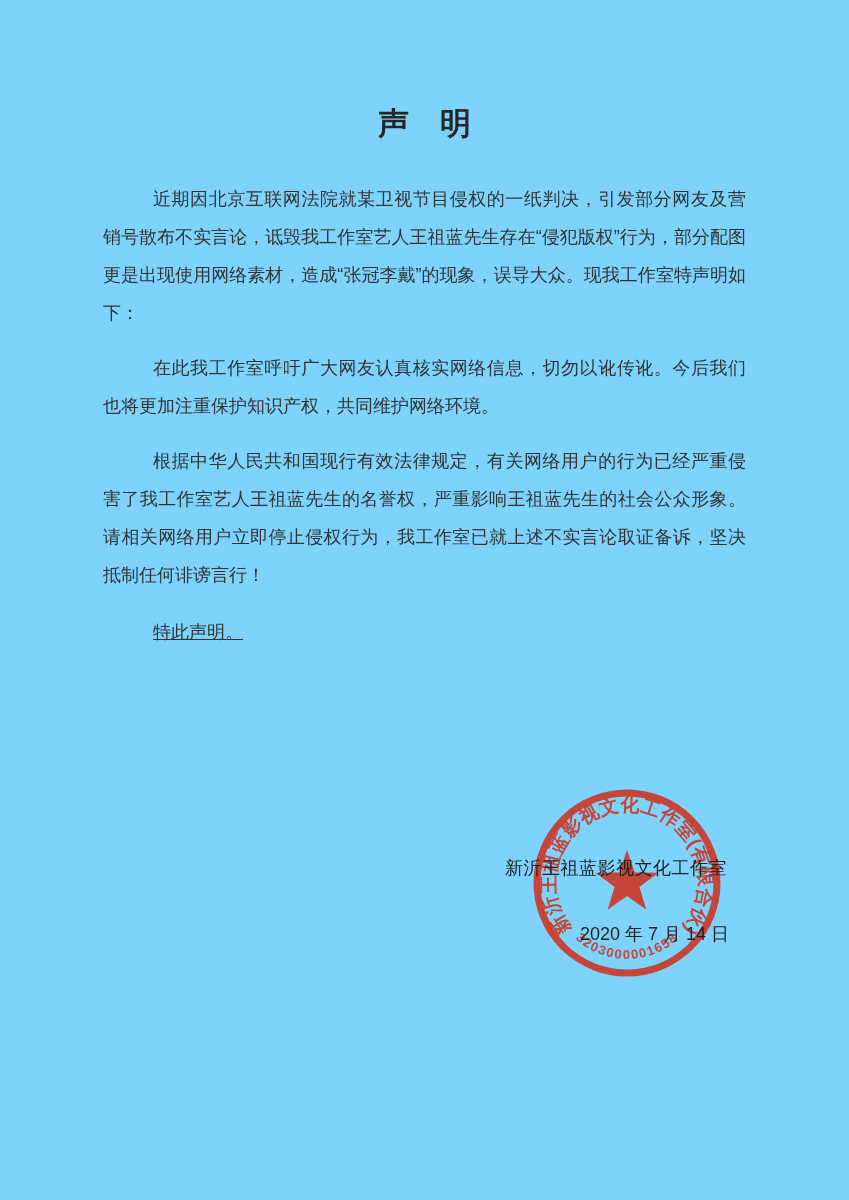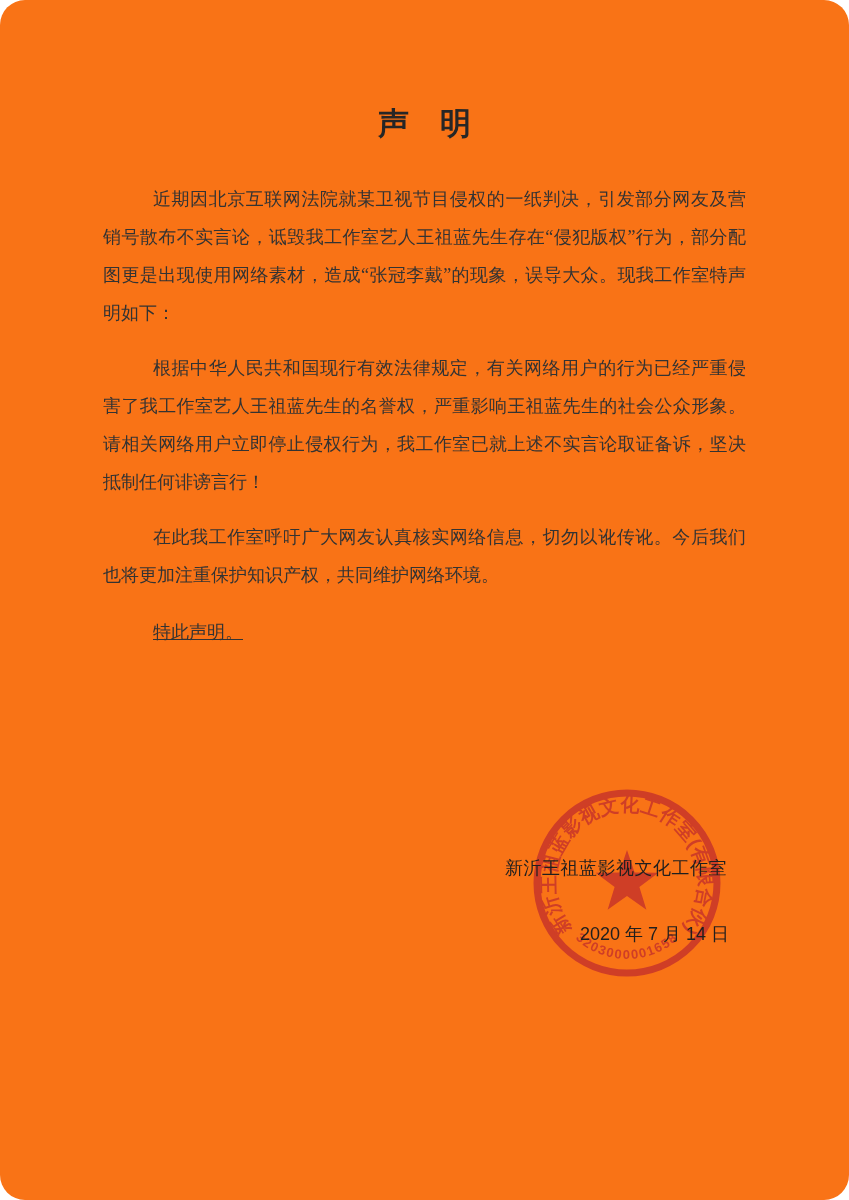--- a/index.html
+++ b/index.html
@@ -1,44 +1,43 @@
 <!DOCTYPE html>
 <html><head>
 <meta charset="utf-8">
 <style>
   html, body { margin: 0; padding: 0; background: #ffffff; }
   .page {
     position: relative;
     width: 849px;
     height: 1200px;
     margin: 0 auto;
-    background: #f97316;
+    background: #7dd3fc;
     overflow: hidden;
     font-family: "Liberation Sans", sans-serif;
     color: #303030;
-    border-radius: 25px;
   }
   .content { padding: 0 103px; }
   .doc-title {
     margin: 106px 0 0 0;
     text-align: center;
     font-size: 31px;
     line-height: 36px;
     font-weight: 700;
     color: #262626;
   }
   .para {
     margin: 17px 0 0 0;
     font-size: 18px;
     line-height: 38px;
     text-align: justify;
     text-indent: 50px;
     color: #333333;
   }
-  .para.first { margin-top: 38px; font-family: Liberation Serif, serif; }
+  .para.first { margin-top: 38px; }
   .para.closing { margin-top: 19px; text-align: left; text-decoration: underline; }
   .seal {
     position: absolute;
     left: 527px;
     top: 783px;
     width: 200px;
     height: 200px;
     opacity: 0.92;
     z-index: 1;
   }
@@ -65,22 +64,22 @@
   .ring-text { font-size: 19px; font-weight: 700; letter-spacing: 0.5px; }
   .serial-text { font-size: 13px; font-weight: 700; letter-spacing: 1.5px; }
 </style>
 </head>
 <body>
 
 <div class="page">
   <div class="content">
     <h1 class="doc-title">声　明</h1>
     <p class="para first">近期因北京互联网法院就某卫视节目侵权的一纸判决，引发部分网友及营销号散布不实言论，诋毁我工作室艺人王祖蓝先生存在“侵犯版权”行为，部分配图更是出现使用网络素材，造成“张冠李戴”的现象，误导大众。现我工作室特声明如下：</p>
+    <p class="para">在此我工作室呼吁广大网友认真核实网络信息，切勿以讹传讹。今后我们也将更加注重保护知识产权，共同维护网络环境。</p>
     <p class="para">根据中华人民共和国现行有效法律规定，有关网络用户的行为已经严重侵害了我工作室艺人王祖蓝先生的名誉权，严重影响王祖蓝先生的社会公众形象。请相关网络用户立即停止侵权行为，我工作室已就上述不实言论取证备诉，坚决抵制任何诽谤言行！</p>
-    <p class="para">在此我工作室呼吁广大网友认真核实网络信息，切勿以讹传讹。今后我们也将更加注重保护知识产权，共同维护网络环境。</p>
     <p class="para closing">特此声明。</p>
   </div>
 
   <div class="seal">
     <svg viewBox="0 0 200 200" xmlns="http://www.w3.org/2000/svg">
       <circle cx="100" cy="100" r="90" fill="none" stroke-width="7" stroke="#cc3a28"></circle>
       <defs>
         <path id="ringPath" d="M 44.8 146.3 A 72 72 0 1 1 155.2 146.3" fill="none"></path>
         <path id="serialPath" d="M 37.7 143.6 A 76 76 0 0 0 162.3 143.6" fill="none"></path>
       </defs>

